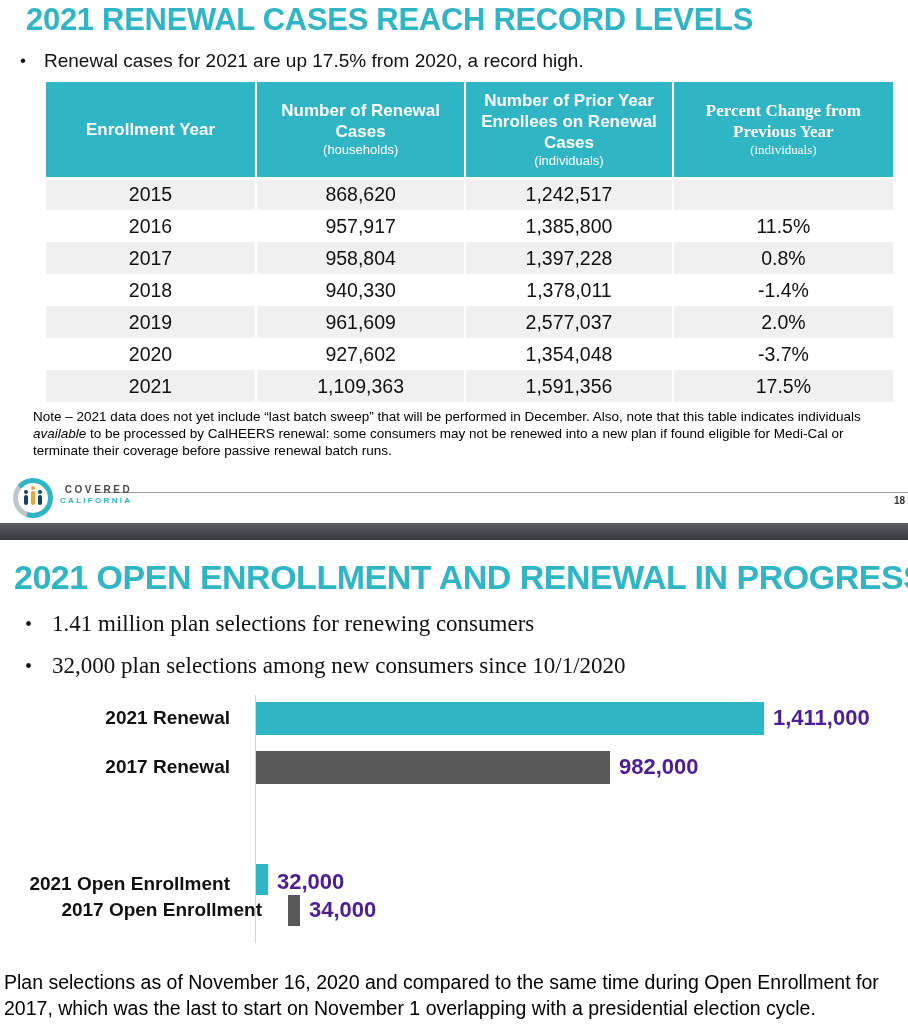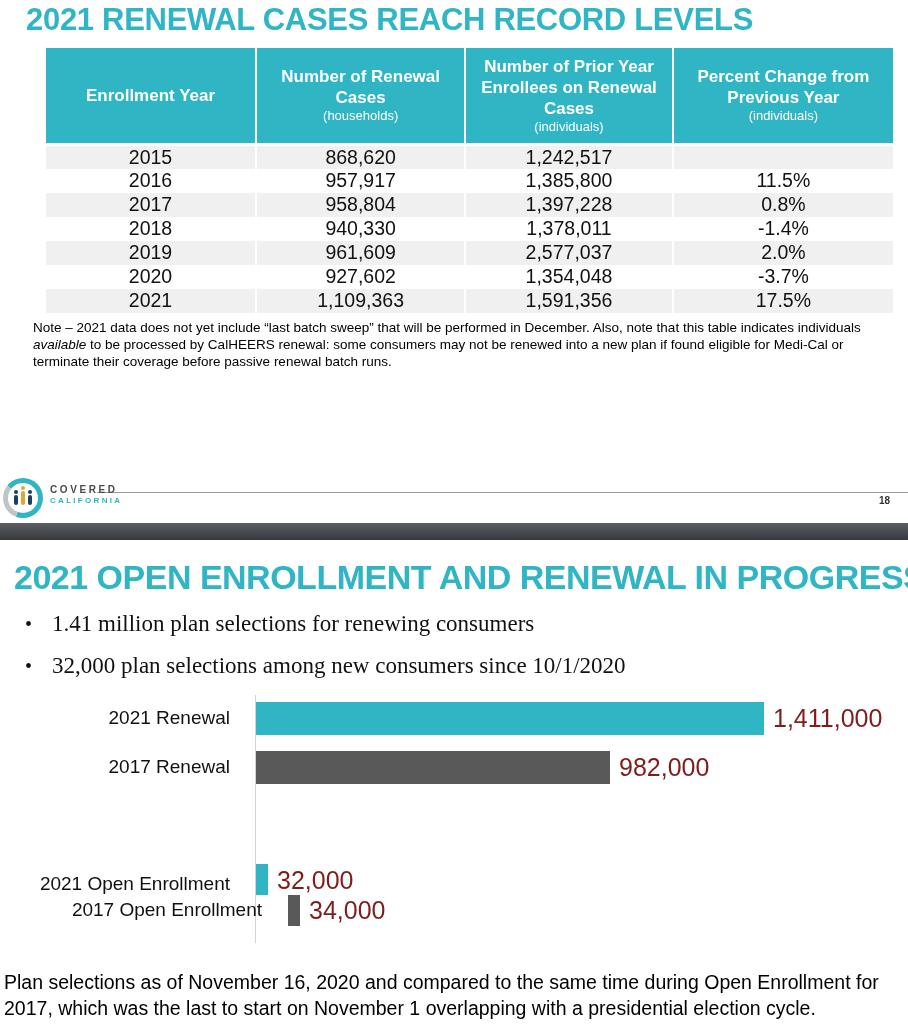--- a/index.html
+++ b/index.html
@@ -21,87 +21,88 @@
   .bullets li { position:relative; margin:0 30px 8px 44px; font-size:19px; line-height:26px; }
   .bullets li::before { content:"•"; position:absolute; left:-24px; top:0; font-size:17px; }
 
   .renewal-table { border-collapse:collapse; table-layout:fixed; width:847px; margin:0 0 0 46px; }
   .renewal-table col.c1 { width:24.8%; } .renewal-table col.c2 { width:24.7%; }
   .renewal-table col.c3 { width:24.5%; } .renewal-table col.c4 { width:26%; }
   .renewal-table th {
     background:#2fb5c4; color:#fff; height:96px; vertical-align:middle;
     border-right:2px solid #fff; border-bottom:3px solid #fff; padding:4px 10px;
   }
-  .renewal-table th:last-child { border-right:none; }
+  .renewal-table th:last-child { border-right:none;font-family:Liberation Serif, serif; }
   .th-title { font-size:17px; font-weight:bold; line-height:21px; }
   .th-sub { font-size:13px; font-weight:normal; line-height:16px; }
   .renewal-table td {
-    text-align:center; font-size:19.5px; height:24px; padding:0;
+    text-align:center; font-size:19.5px; height:32px; padding:0;
     border-right:2px solid #fff;
   }
   .renewal-table td:last-child { border-right:none; }
   .renewal-table tbody tr:nth-child(odd) { background:#f0f0f0; }
 
   .note { margin:6px 0 0 33px; width:862px; font-size:13.5px; line-height:17px; color:#000; }
   .note .it { font-style:italic; }
 
-  .logo { position:absolute; left:3px; top:476px; display:flex; align-items:flex-start; z-index:2; }
+  .logo { position:absolute; left:13px; top:476px; display:flex; align-items:flex-start; z-index:2;text-align:right; }
   .logo-mark {
     width:40px; height:40px; border-radius:50%; position:relative; flex:0 0 auto;
     background:conic-gradient(from 200deg, #bfc6ca 0deg 110deg, #2fb5c4 110deg 360deg);
   }
   .logo-inner {
     position:absolute; inset:5px; background:#fff; border-radius:50%;
     display:flex; align-items:flex-end; justify-content:center; gap:3px; padding-bottom:8px;
   }
   .person { width:4px; height:10px; border-radius:2px; background:#1c3f5e; position:relative; }
   .person::before {
     content:""; position:absolute; top:-5px; left:0; width:4px; height:4px;
     border-radius:50%; background:inherit;
   }
   .person.gold { background:#e3a63b; height:14px; }
   .logo-text { margin:7px 0 0 7px; line-height:1; }
   .logo-covered { font-size:10px; font-weight:bold; letter-spacing:2.6px; color:#4b4b4d; }
   .logo-california { font-size:8px; font-weight:bold; letter-spacing:2.3px; color:#2fb5c4; margin-top:2px; }
 
   .footer-line { position:absolute; left:97px; top:490px; width:811px; border-top:1px solid #999; }
-  .page-num { position:absolute; right:18px; top:493px; font-size:10px; font-weight:bold; color:#333; }
+  .page-num { position:absolute; right:3px; top:493px; font-size:10px; font-weight:bold; color:#333; }
 
   
   .separator { height:17px; background:linear-gradient(#5c6063, #35393d); }
 
   
   .slide2 { position:relative; height:486px; }
   .s2-title {
     margin:18px 0 0 14px; font-size:34px; font-weight:bold;
     color:#2fb5c4; letter-spacing:-0.5px; white-space:nowrap;
   }
   .bullets-lg { margin:12px 0 0 0; padding:0; list-style:none; }
   .bullets-lg li { position:relative; margin:0 0 12px 52px; font-size:23px; line-height:30px;font-family:Liberation Serif, serif; }
   .bullets-lg li::before { content:"•"; position:absolute; left:-27px; top:0; font-size:20px; }
 
-  .chart { position:relative; height:252px; margin-top:0; }
+  .chart { position:relative; height:252px; margin-top:0;font-weight:bold; }
   .axis-line { position:absolute; left:255px; top:2px; bottom:2px; width:1px; background:#d4d4d4; }
   .crow { position:absolute; left:0; height:50px; display:flex; align-items:center; width:908px; }
   .crow.r0 { top:0; }  .crow.r1 { top:49px; }
   .crow.r2 { top:152px;align-items:flex-end; } .crow.r3 { top:192px;margin-left:32px; }
   .clabel { width:243px; text-align:right; padding-right:13px; font-size:19px; color:#111; flex:0 0 auto; }
   .cbar { height:33px; flex:0 0 auto; margin-left:13px; }
   .crow.r2 .cbar, .crow.r3 .cbar { height:31px; }
-  .cval { margin-left:9px; font-size:25px; color:#7f1d1d; white-space:nowrap; }
+  .cval { margin-left:9px; font-size:22px; color:#4c1d95; white-space:nowrap; }
 
   .footnote { margin:24px 0 0 4px; width:876px; font-size:19.5px; line-height:26px; color:#000; }
 </style>
 </head>
 <body>
 
 <section class="slide1">
   <h1 class="s1-title">2021 RENEWAL CASES REACH RECORD LEVELS</h1>
 
   <ul class="bullets">
+    <li>Renewal cases for 2021 are up 17.5% from 2020, a record high.</li>
   </ul>
 
   <table class="renewal-table">
     <colgroup>
         <col class="c1">
         <col class="c2">
         <col class="c3">
         <col class="c4">
       </colgroup>
     <thead>

